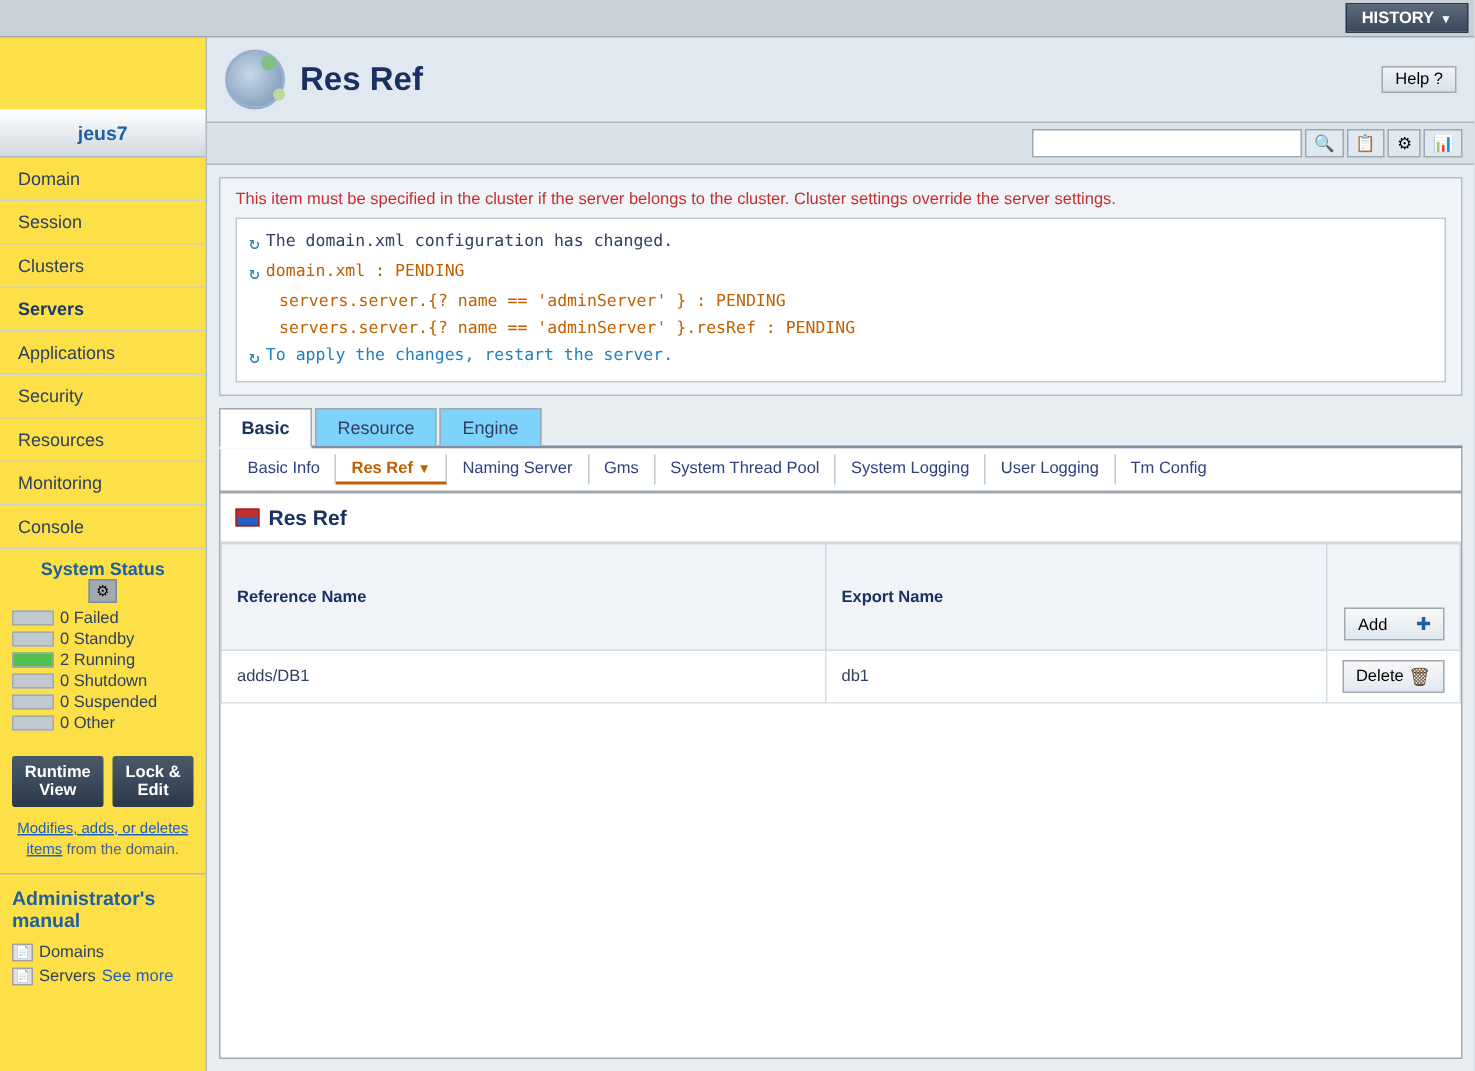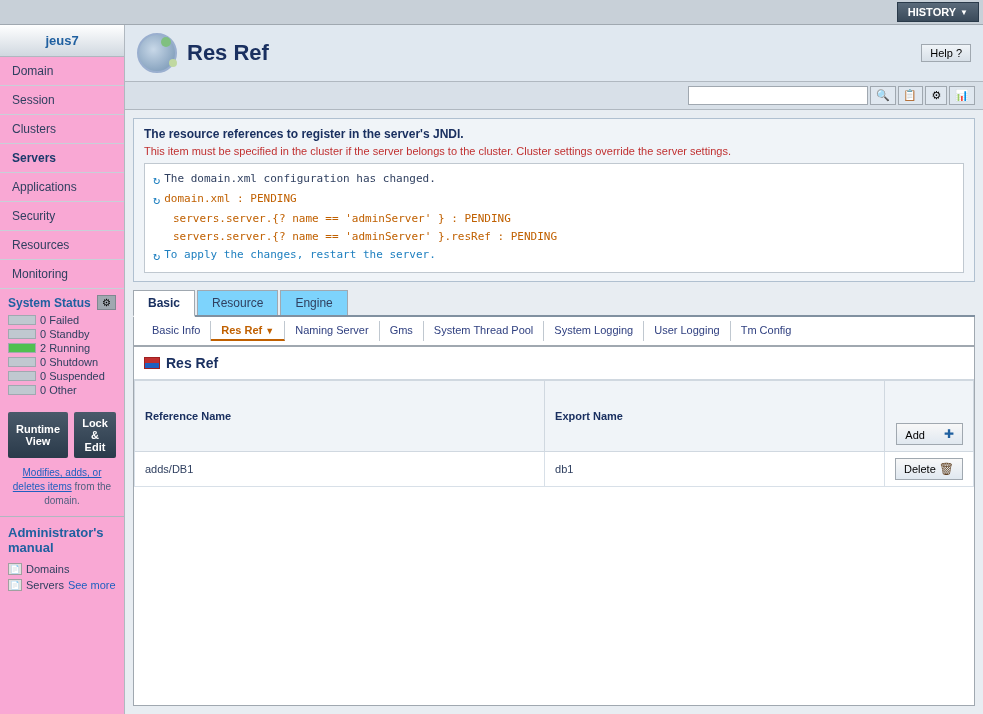--- a/index.html
+++ b/index.html
@@ -7,26 +7,26 @@
 
     
     .top-bar { display: flex; justify-content: flex-end; background: #c8d0d8; padding: 2px 4px; border-bottom: 1px solid #a0a8b0; }
     .history-btn { background: linear-gradient(to bottom, #5a6a7a, #3a4a5a); color: white; font-size: 11px; font-weight: bold; padding: 3px 10px; border: 1px solid #2a3a4a; cursor: pointer; display: flex; align-items: center; gap: 4px; }
     .history-btn .arrow { font-size: 8px; }
 
     
     .main-layout { display: flex; flex: 1; overflow: hidden; }
 
     
-    .sidebar { width: 125px; background: #f9a8d4; border-right: 1px solid #b0b8c0; display: flex; flex-direction: column; overflow-y: auto; }
+    .sidebar { width: 138px; background: #fde047; border-right: 1px solid #b0b8c0; display: flex; flex-direction: column; overflow-y: auto; justify-content: center; }
     .sidebar-title { background: linear-gradient(to bottom, #ffffff, #d0d8e0); text-align: center; padding: 8px 4px; font-size: 13px; color: #2060a0; font-weight: bold; border-bottom: 1px solid #b0b8c0; }
     .sidebar-nav-item { padding: 7px 12px; border-bottom: 1px solid #c8d0d8; color: #304060; cursor: pointer; font-size: 12px; }
     .sidebar-nav-item.active { color: #1a3a6a; font-weight: bold; }
     .system-status { padding: 6px 8px; font-size: 11px; }
-    .system-status .status-header { display: flex; align-items: center; justify-content: space-between; font-weight: bold; color: #2060a0; font-size: 12px; margin-bottom: 4px; }
+    .system-status .status-header { display: flex; align-items: center; justify-content: space-between; font-weight: bold; color: #2060a0; font-size: 12px; margin-bottom: 4px; flex-direction: column; }
     .status-toggle { background: #a0a8b0; border: 1px solid #808890; padding: 1px 4px; font-size: 10px; cursor: pointer; }
     .status-row { display: flex; align-items: center; gap: 4px; margin: 2px 0; font-size: 11px; color: #304060; }
     .status-bar { width: 28px; height: 10px; background: #c0c8d0; border: 1px solid #a0a8b0; }
     .status-bar.running { background: #50c050; }
     .sidebar-btns { padding: 8px; display: flex; gap: 6px; }
     .sidebar-btn { background: linear-gradient(to bottom, #4a5a6a, #2a3a4a); color: white; font-size: 11px; font-weight: bold; padding: 5px 8px; border: none; cursor: pointer; text-align: center; border-radius: 2px; }
     .sidebar-note { padding: 0 8px 8px; font-size: 10px; color: #506080; line-height: 1.4; text-align: center; }
     .sidebar-note a { color: #2060c0; text-decoration: underline; cursor: pointer; }
     .admin-section { padding: 8px; border-top: 1px solid #b0b8c0; }
     .admin-title { font-size: 13px; color: #2060a0; font-weight: bold; margin-bottom: 6px; }
@@ -107,20 +107,21 @@
 
     <div>
       <div class="sidebar-nav-item">Domain</div>
       <div class="sidebar-nav-item">Session</div>
       <div class="sidebar-nav-item">Clusters</div>
       <div class="sidebar-nav-item active">Servers</div>
       <div class="sidebar-nav-item">Applications</div>
       <div class="sidebar-nav-item">Security</div>
       <div class="sidebar-nav-item">Resources</div>
       <div class="sidebar-nav-item">Monitoring</div>
+      <div class="sidebar-nav-item">Console</div>
     </div>
 
     <div class="system-status">
       <div class="status-header">
         <span>System Status</span>
         <button class="status-toggle">⚙</button>
       </div>
       <div class="status-row">
         <div class="status-bar"></div>
         <span>0 Failed</span>
@@ -184,21 +185,20 @@
 
     <div class="search-bar">
       <input type="text" class="search-input" style="">
       <button class="search-btn">🔍</button>
       <button class="search-btn">📋</button>
       <button class="search-btn">⚙</button>
       <button class="search-btn">📊</button>
     </div>
 
     <div class="notification-box">
-      <div class="notification-title">The resource references to register in the server's JNDI.</div>
       <div class="notification-warning">This item must be specified in the cluster if the server belongs to the cluster. Cluster settings override the server settings.</div>
       <div class="notification-log">
         <div class="log-line">
           <span class="log-refresh">↻</span>
           <span>The domain.xml configuration has changed.</span>
         </div>
         <div class="log-line">
           <span class="log-refresh">↻</span>
           <span class="log-pending">domain.xml : PENDING</span>
         </div>

